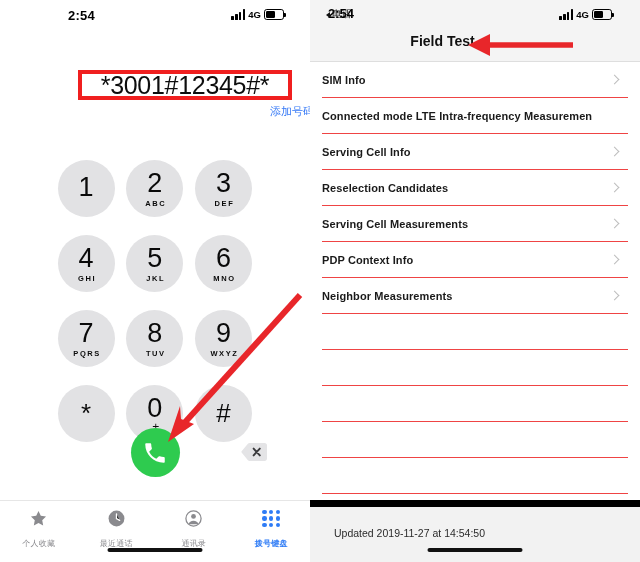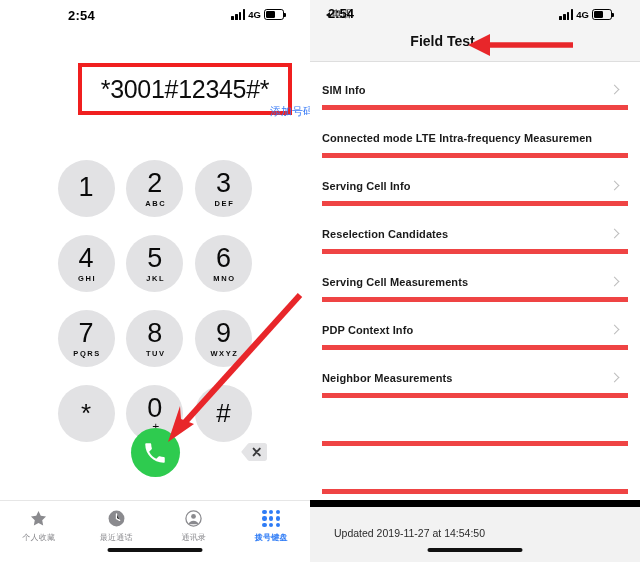--- a/index.html
+++ b/index.html
@@ -37,21 +37,21 @@
   .sb-net { font-size:9.5px; font-weight:bold; color:#000; line-height:11px; }
   .batt { position:relative; width:20px; height:10.5px; border:1.3px solid #000;
           border-radius:2.8px; display:flex; align-items:center; }
   .batt::after { content:""; position:absolute; right:-3.2px; top:3px;
                  width:1.8px; height:4.2px; background:#000; border-radius:0 1px 1px 0; }
   .batt span { display:block; height:6.2px; width:9px; margin-left:1px;
                background:#000; border-radius:1.2px; }
 
   
   .num-box {
-    position:absolute; left:78px; top:63px; width:214px; height:52px;
+    position:absolute; left:78px; top:70px; width:214px; height:30px;
     border:4px solid #f01f1f; background:#fff;
     display:flex; align-items:center; justify-content:center;
   }
   .num-text {
     font-size:25px; color:#0d0d0d; letter-spacing:-0.3px;
     font-family:"Liberation Sans","DejaVu Sans",sans-serif;
     white-space:nowrap;
   }
   .add-number {
     position:absolute; top:104px; left:4px; width:310px; text-align:right;
@@ -92,21 +92,21 @@
   
   .arrow-diag { position:absolute; left:0; top:0; width:310px; height:562px;
                 pointer-events:none; }
 
   
   .tabbar {
     position:absolute; left:0; bottom:0; width:310px; height:62px;
     border-top:1px solid #e6e6e6; background:#fff;
     display:flex; align-items:flex-start; padding-top:7px;
   }
-  .tab { flex:1; display:flex; flex-direction:column; align-items:center; gap:3px; }
+  .tab { flex:1; display:flex; flex-direction:column; align-items:center; gap:9px; }
   .tab .tl { font-size:8px; color:#8a8a8e; letter-spacing:.2px; }
   .tab.active .tl { color:#2f7cf6; font-weight:bold; }
   .ico { height:21px; display:flex; align-items:center; justify-content:center; }
   .dots { display:grid; grid-template-columns:repeat(3,4.4px);
           grid-template-rows:repeat(3,4.4px); gap:2.2px; }
   .dots i { width:4.4px; height:4.4px; border-radius:50%; background:#2f7cf6; display:block; }
   .home-ind { position:absolute; bottom:10px; left:50%; transform:translateX(-50%);
               width:95px; height:4.5px; border-radius:3px; background:#111; }
 
   
@@ -123,22 +123,22 @@
              display:flex; align-items:center; gap:2px; }
   .ft-back .tri { width:0;height:0;border-top:3.4px solid transparent;
                   border-bottom:3.4px solid transparent;border-right:4.4px solid #111; }
   .ft-sb-right { position:absolute; right:28px; top:8px;
                  display:flex; align-items:center; gap:3px; height:13px; }
   .ft-title { position:absolute; left:0; top:33px; width:265px; text-align:center;
               font-size:14px; font-weight:bold; color:#111; }
 
   .ft-list { position:relative; width:100%; background:#fff; }
   .ft-row {
-    position:relative; height:36px; margin:12px 12px;
-    border-bottom:5px solid #ef4444;
+    position:relative; height:36px; margin:0 12px;
+    border-bottom:1px solid #ef4444;
     display:flex; align-items:center; justify-content:space-between;
   }
   .ft-row .rl { font-size:11px; font-weight:bold; color:#1a1a1a; letter-spacing:.1px;
                 white-space:nowrap; overflow:hidden; }
   .chev { width:7px; height:7px; border-right:1.4px solid #bdbdbd;
           border-top:1.4px solid #bdbdbd; transform:rotate(45deg); margin-right:10px; }
   .ft-row.empty { height:36px; }
 
   .ft-footer {
     position:absolute; left:0; bottom:0; width:330px; height:62px;

